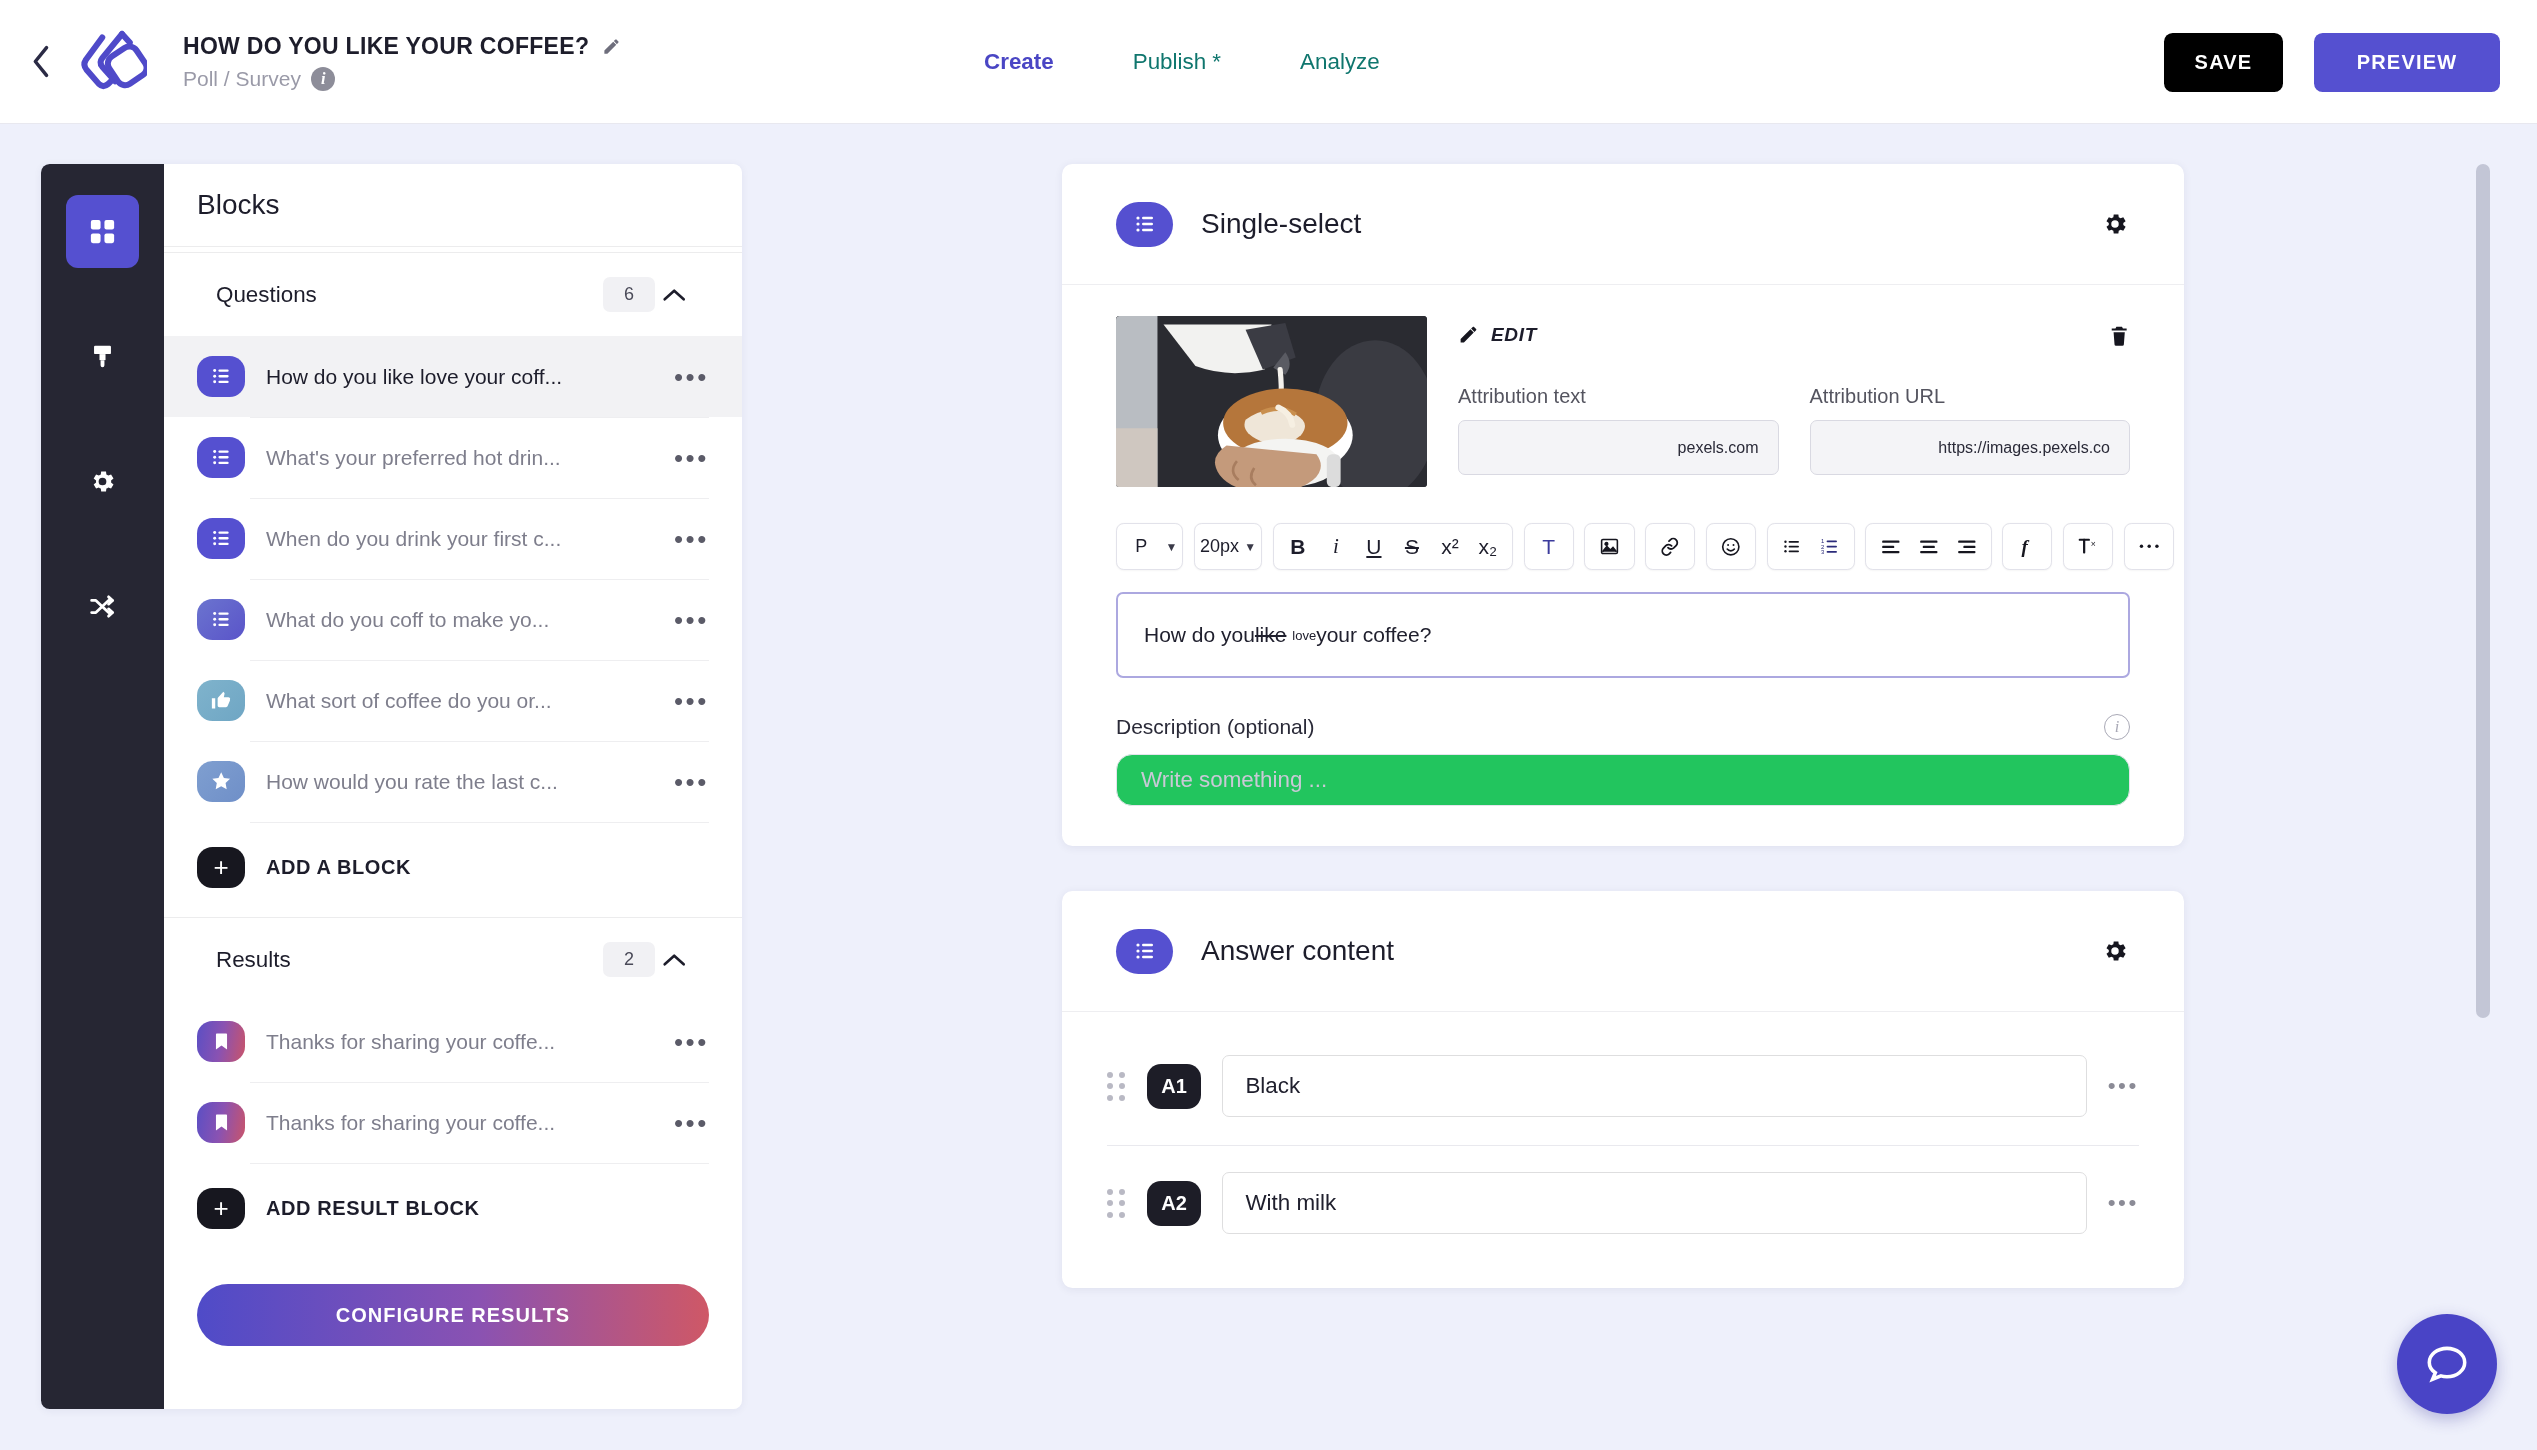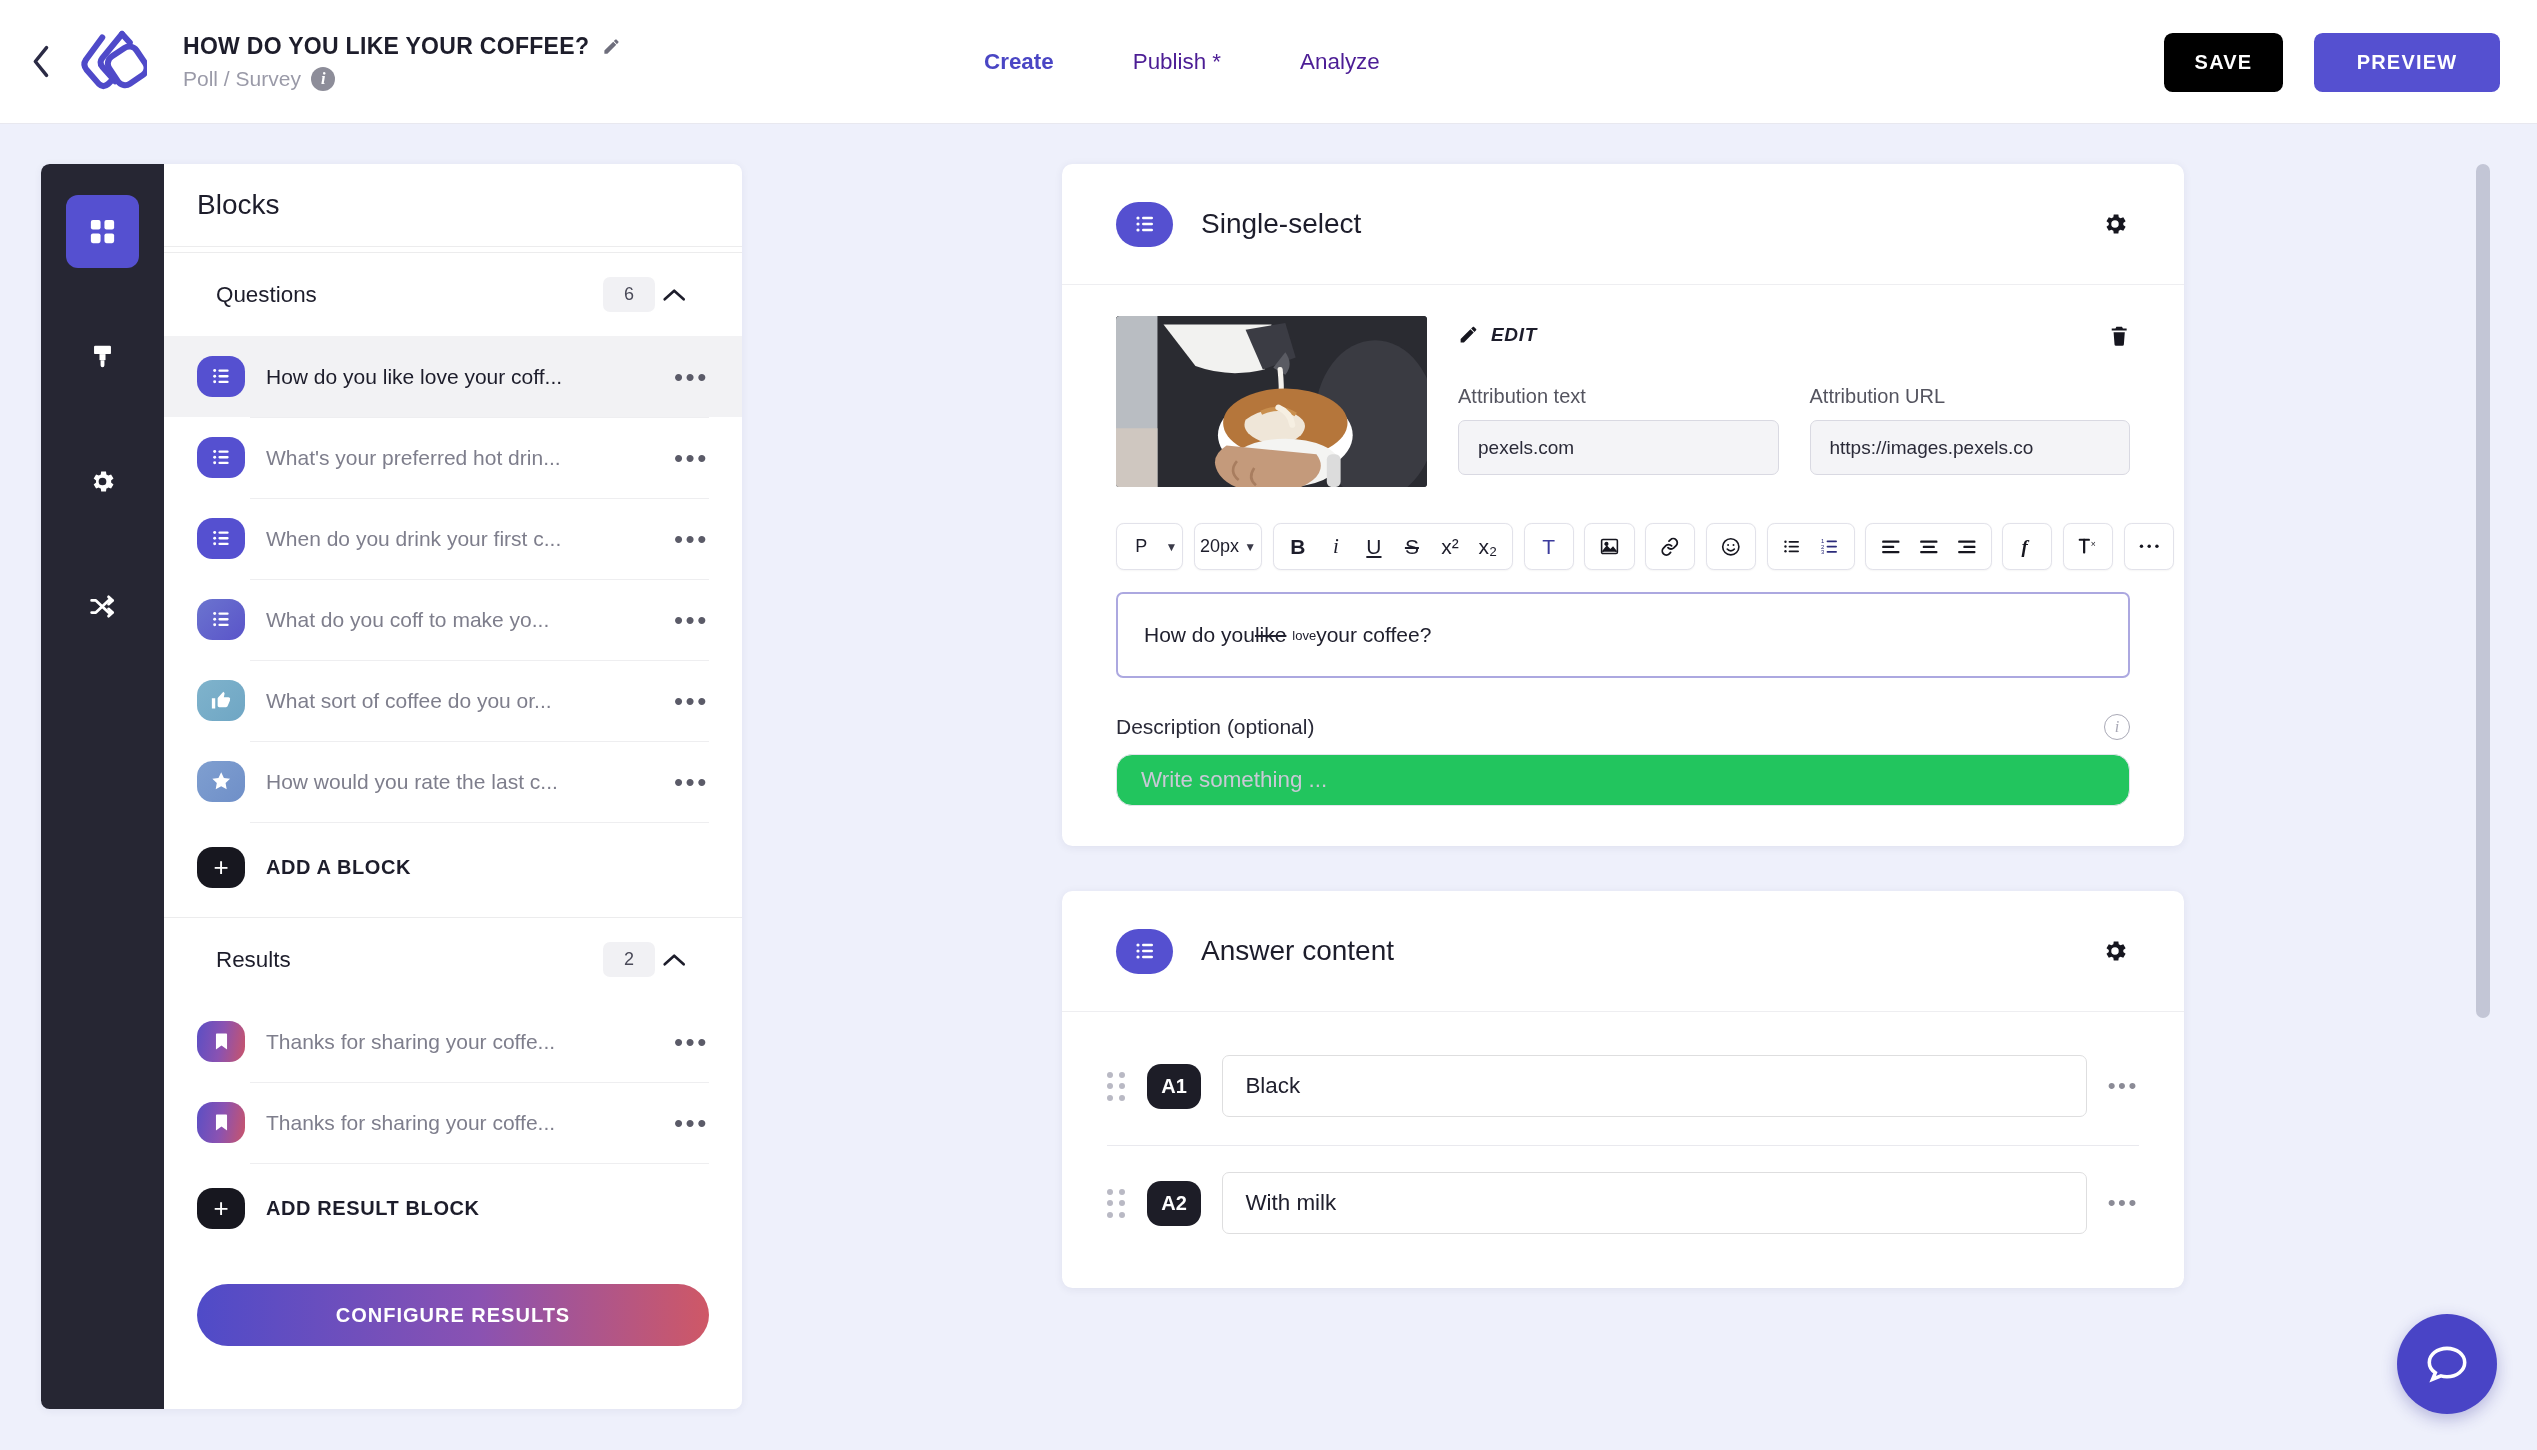--- a/index.html
+++ b/index.html
@@ -35,21 +35,21 @@
   .info-badge {
     width: 24px; height: 24px; border-radius: 50%; background: #8d8d99;
     color: #fff; font-size: 16.4px; font-weight: bold; font-style: italic;
     display: flex; align-items: center; justify-content: center;
     font-family: "Liberation Serif", serif; cursor: pointer;
   }
   .nav {
     position: absolute; left: 984px; top: 0; height: 124px;
     display: flex; align-items: center; gap: 79px;
   }
-  .nav-item { font-size: 22.4px; color: #4c1d95; cursor: pointer; }
+  .nav-item { font-size: 22.4px; color: #0f766e; cursor: pointer; }
   .nav-item.active { color: #4a46c4; font-weight: bold; }
   .topbar-actions {
     position: absolute; right: 38px; top: 0; height: 124px;
     display: flex; align-items: center; gap: 31px;
   }
   .btn {
     border: none; border-radius: 8.6px; color: #fff;
     font-size: 20px; font-weight: bold; letter-spacing: 1.2px;
     cursor: pointer; font-family: "Liberation Sans", sans-serif;
   }
@@ -163,22 +163,23 @@
   .media-right { flex: 1; min-width: 0; }
   .media-top { display: flex; align-items: center; height: 40px; }
   .edit-btn { display: flex; gap: 12px; cursor: pointer; font-style: italic; }
   .edit-label { font-size: 19px; font-weight: bold; color: #1d1d2b; letter-spacing: 0.7px; }
   .trash { margin-left: auto; cursor: pointer; display:flex; }
   .attr-grid { display: flex; gap: 31px; margin-top: 29px; }
   .attr-col { flex: 1; min-width: 0; }
   .attr-label { font-size: 20px; color: #54545f; margin-bottom: 12px; }
   .attr-input {
     width: 100%; height: 55px; border: 0.9px solid #d9d9e2; border-radius: 7px;
-    background: #f4f4f7; padding: 0 19px; font-size: 19px; color: #2a2a38;
+    background: #f4f4f7; padding: 0 19px; font-size: 16px; color: #2a2a38;
     font-family: "Liberation Sans", sans-serif;
+    text-align: right;
   }
 
   
   .rte-toolbar {
     display: flex; align-items: center; gap: 10.4px; margin-top: 36px;
     flex-wrap: nowrap;
   }
   .tb-group {
     display: flex; align-items: center; height: 47px;
     border: 0.9px solid #e2e2ea; border-radius: 7.8px; background: #fff;

